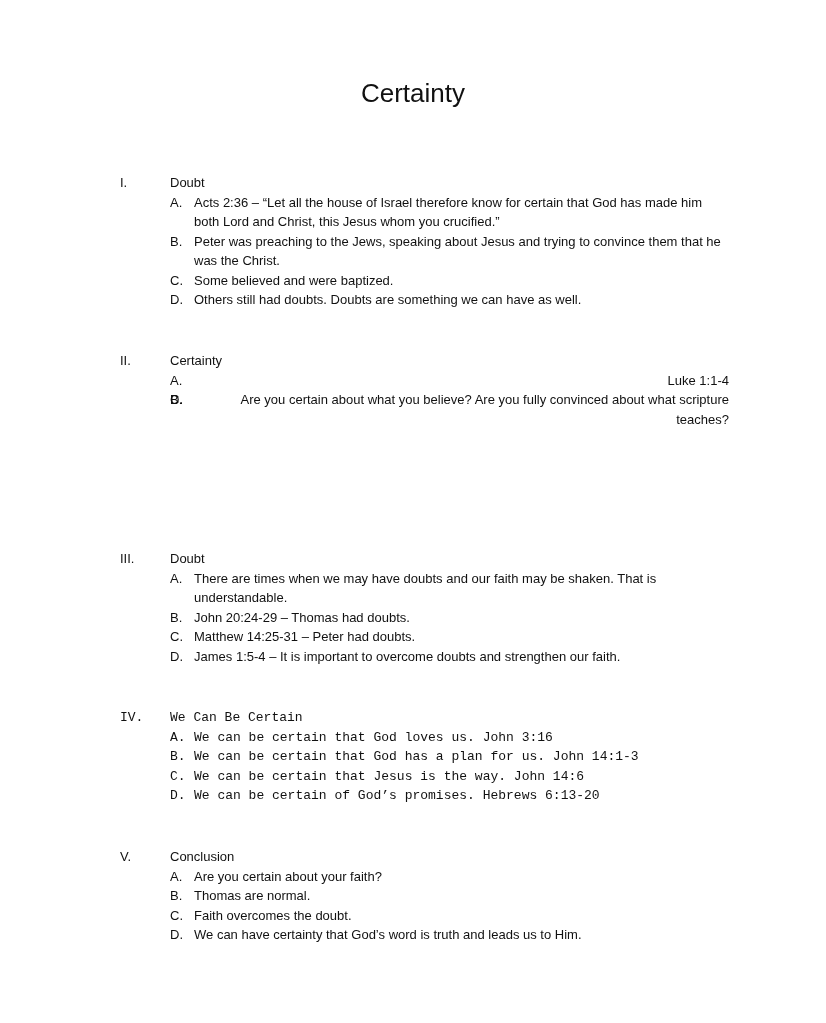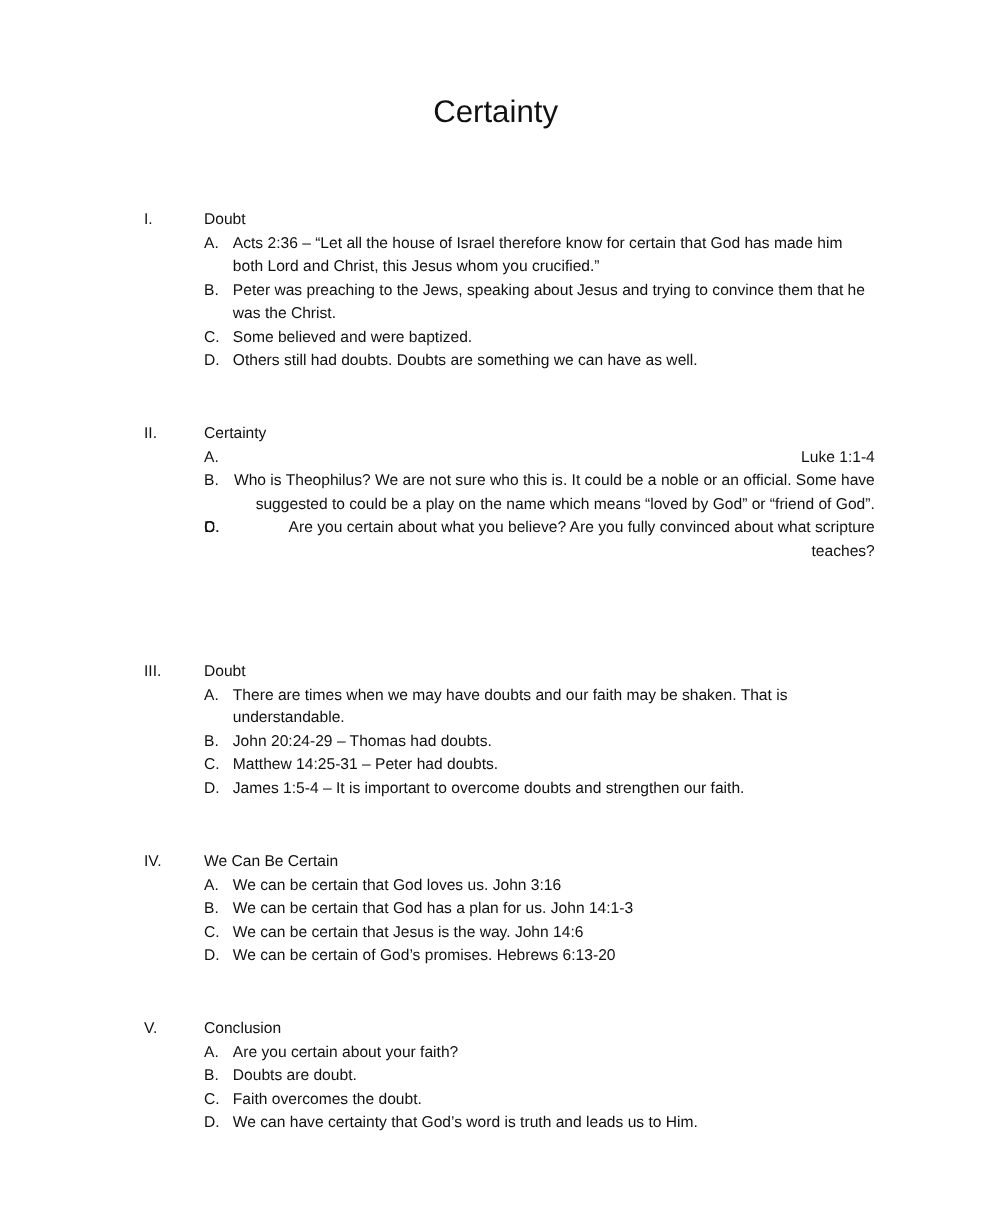--- a/index.html
+++ b/index.html
@@ -30,50 +30,50 @@
     <div class="item"><span class="letter">C.</span><span>Some believed and were baptized.</span></div>
     <div class="item"><span class="letter">D.</span><span>Others still had doubts. Doubts are something we can have as well.</span></div>
   </div>
 
   <div class="section" style="top:351px;text-align:right;">
     <div class="sec-head">
       <span class="roman">II.</span>
       <span class="heading">Certainty</span>
     </div>
     <div class="item"><span class="letter">A.</span><span>Luke 1:1-4</span></div>
-    <div class="item"><span class="letter">B.</span><span>Who is Theophilus? We are not sure who this is. It could be a noble or an official. Some have suggested to could be a play on the name which means “loved by God” or “friend of God”.</span></div>
+    <div class="item"><span class="letter">B.</span></div>
     <div class="item"><span class="letter">C.</span></div>
     <div class="item"><span class="letter">D.</span><span>Are you certain about what you believe? Are you fully convinced about what scripture teaches?</span></div>
   </div>
 
   <div class="section" style="top:549px;">
     <div class="sec-head">
       <span class="roman">III.</span>
       <span class="heading">Doubt</span>
     </div>
     <div class="item"><span class="letter">A.</span><span>There are times when we may have doubts and our faith may be shaken. That is understandable.</span></div>
     <div class="item"><span class="letter">B.</span><span>John 20:24-29 – Thomas had doubts.</span></div>
     <div class="item"><span class="letter">C.</span><span>Matthew 14:25-31 – Peter had doubts.</span></div>
     <div class="item"><span class="letter">D.</span><span>James 1:5-4 – It is important to overcome doubts and strengthen our faith.</span></div>
   </div>
 
-  <div class="section" style="top:708px;">
+  <div class="section" style="top:708px;font-family:Liberation Mono, monospace;">
     <div class="sec-head">
       <span class="roman">IV.</span>
       <span class="heading">We Can Be Certain</span>
     </div>
     <div class="item"><span class="letter">A.</span><span>We can be certain that God loves us. John 3:16</span></div>
     <div class="item"><span class="letter">B.</span><span>We can be certain that God has a plan for us. John 14:1-3</span></div>
     <div class="item"><span class="letter">C.</span><span>We can be certain that Jesus is the way. John 14:6</span></div>
     <div class="item"><span class="letter">D.</span><span>We can be certain of God’s promises. Hebrews 6:13-20</span></div>
   </div>
 
   <div class="section" style="top:847px;">
     <div class="sec-head">
       <span class="roman">V.</span>
       <span class="heading">Conclusion</span>
     </div>
     <div class="item"><span class="letter">A.</span><span>Are you certain about your faith?</span></div>
-    <div class="item"><span class="letter">B.</span><span>Doubts are doubt.</span></div>
+    <div class="item"><span class="letter">B.</span><span>Thomas are normal.</span></div>
     <div class="item"><span class="letter">C.</span><span>Faith overcomes the doubt.</span></div>
     <div class="item"><span class="letter">D.</span><span>We can have certainty that God’s word is truth and leads us to Him.</span></div>
   </div>
 </div>
 
 </body></html>

